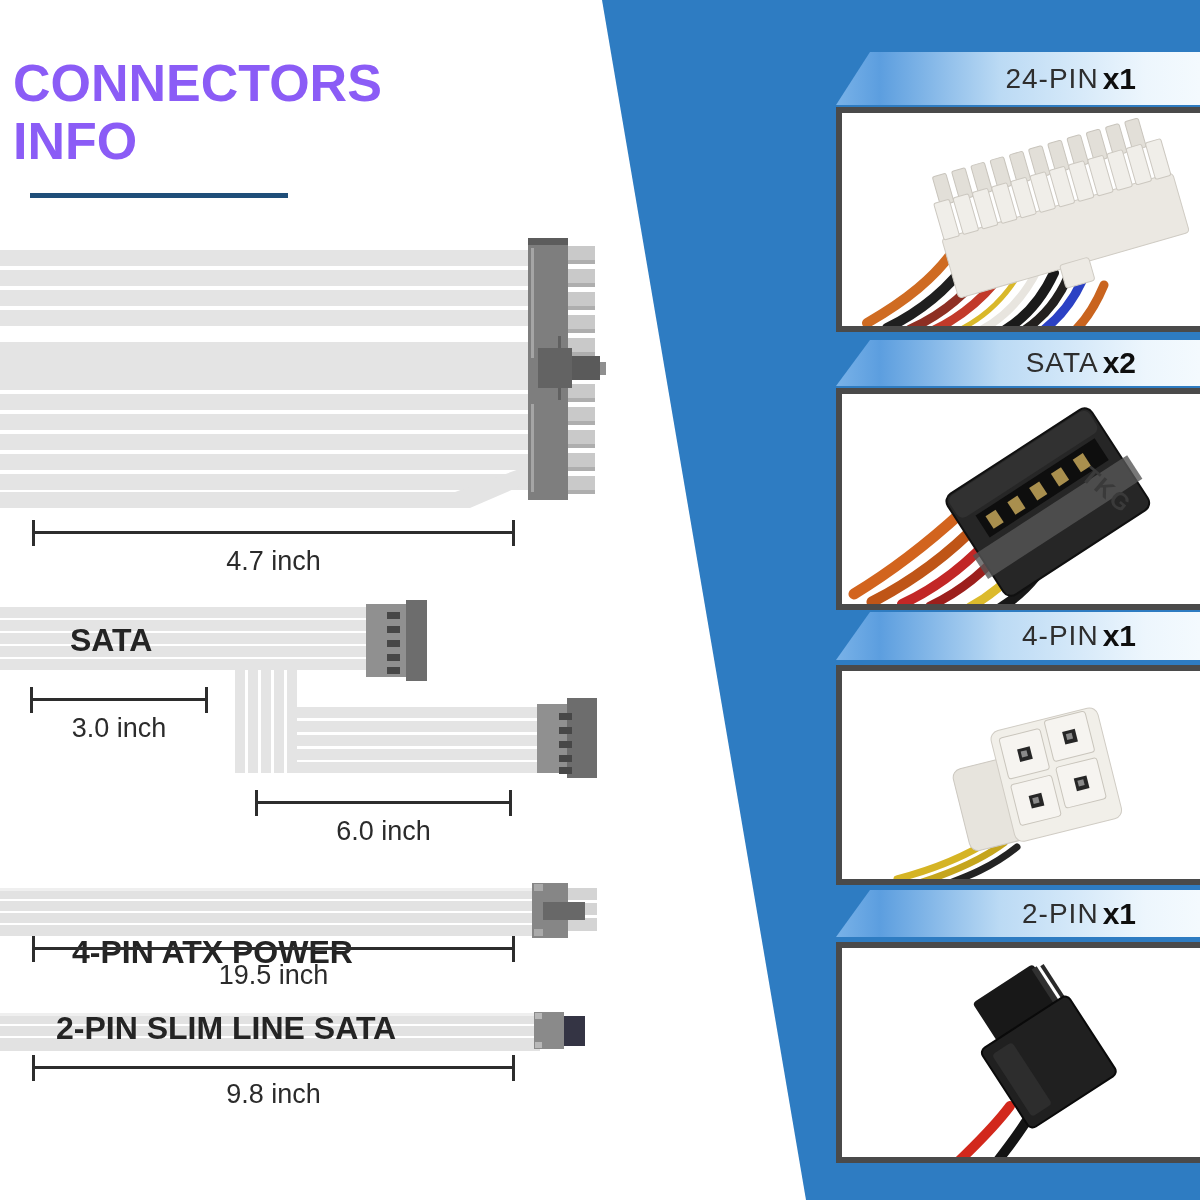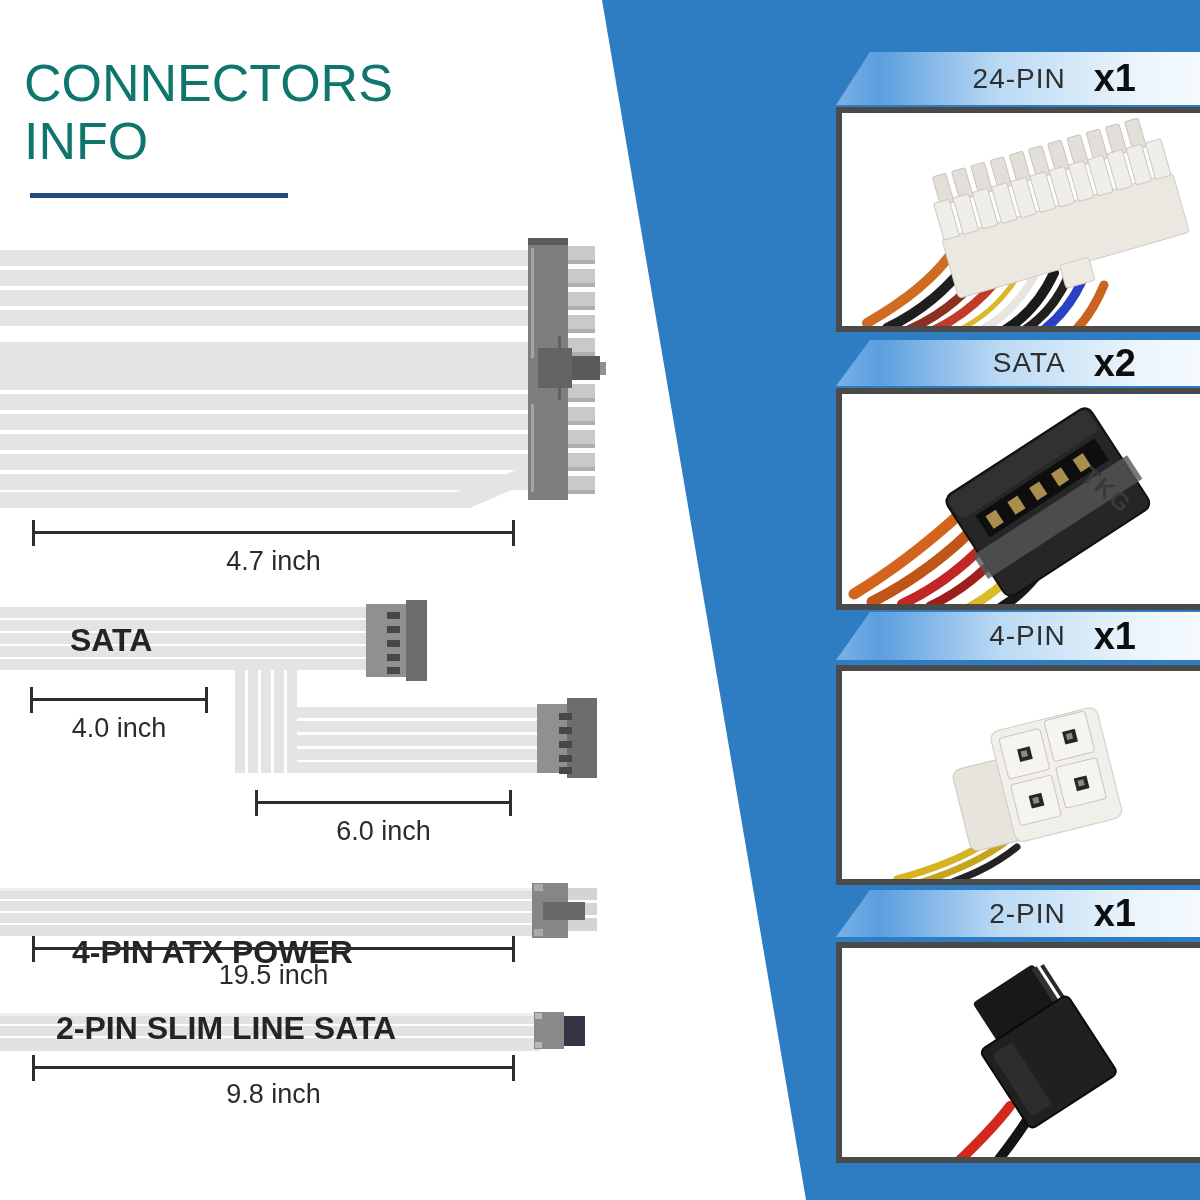--- a/index.html
+++ b/index.html
@@ -5,38 +5,38 @@
   html,body{margin:0;padding:0;background:#fff;}
   .canvas{position:relative;width:1200px;height:1200px;overflow:hidden;background:#ffffff;
           font-family:"Liberation Sans", sans-serif;}
   .abs{position:absolute;}
 
   
   .blue-wedge{left:0;top:0;width:1200px;height:1200px;background:#2E7CC2;
     clip-path:polygon(602px 0,1200px 0,1200px 1200px,806px 1200px);}
 
   
-  .title{left:24px;top:54px;font-size:52px;line-height:58px;font-weight:normal;color:#0f766e;}
+  .title{left:13px;top:54px;font-size:52px;line-height:58px;font-weight:bold;color:#8b5cf6;}
   .title-underline{left:30px;top:193px;width:258px;height:5px;background:#1F4E79;}
 
   
   .cable-label{font-size:32px;font-weight:bold;color:#242424;display:flex;align-items:center;white-space:nowrap;}
   .measure-label{font-size:27px;color:#2b2b2b;text-align:center;}
   .bracket{position:absolute;height:26px;}
   .bracket .hl{position:absolute;left:0;right:0;top:11px;height:3px;background:#2d2d2d;}
   .bracket .tk{position:absolute;top:0;width:3px;height:26px;background:#2d2d2d;}
   .bracket .tk.l{left:0;} .bracket .tk.r{right:0;}
 
   
   .band{left:836px;width:364px;
     background:linear-gradient(90deg,#79B2E8 0%,#5C9EDF 12%,#BBDAF4 45%,#EDF6FD 85%,#F4FAFE 100%);
     clip-path:polygon(34px 0,100% 0,100% 100%,0 100%);
     display:flex;align-items:center;justify-content:flex-end;padding-right:64px;box-sizing:border-box;}
   .band .nm{font-size:28px;color:#2e2e2e;letter-spacing:1px;}
-  .band .qty{font-size:38px;font-weight:bold;color:#0e0e0e;margin-left:28px;}
+  .band .qty{font-size:30px;font-weight:bold;color:#0e0e0e;margin-left:4px;}
   .frame{left:836px;width:364px;border:6px solid #4a4a4a;border-right:none;background:#fff;
     box-sizing:border-box;overflow:hidden;}
   .frame svg{display:block;}
 </style>
 </head>
 <body>
 
 <div class="canvas">
 
   <div class="abs blue-wedge"></div>
@@ -145,21 +145,21 @@
         <rect x="559" y="172" width="13" height="7"></rect>
       </g>
     </g>
   </svg>
   <div class="abs cable-label" style="left:70px;top:618px;height:44px">SATA</div>
   <div class="bracket" style="left:30px;top:687px;width:178px">
     <i class="tk l"></i>
       <i class="hl"></i>
       <i class="tk r"></i>
     </div>
-  <div class="abs measure-label" style="left:30px;top:713px;width:178px">4.0 inch</div>
+  <div class="abs measure-label" style="left:30px;top:713px;width:178px">3.0 inch</div>
   <div class="bracket" style="left:255px;top:790px;width:257px">
     <i class="tk l"></i>
       <i class="hl"></i>
       <i class="tk r"></i>
     </div>
   <div class="abs measure-label" style="left:255px;top:816px;width:257px">6.0 inch</div>
 
   <svg class="abs" style="left:0;top:878px" width="610" height="80" viewBox="0 0 610 80">
     <g fill="#d4d4d4">
       <rect x="535" y="10" width="62" height="12"></rect>

